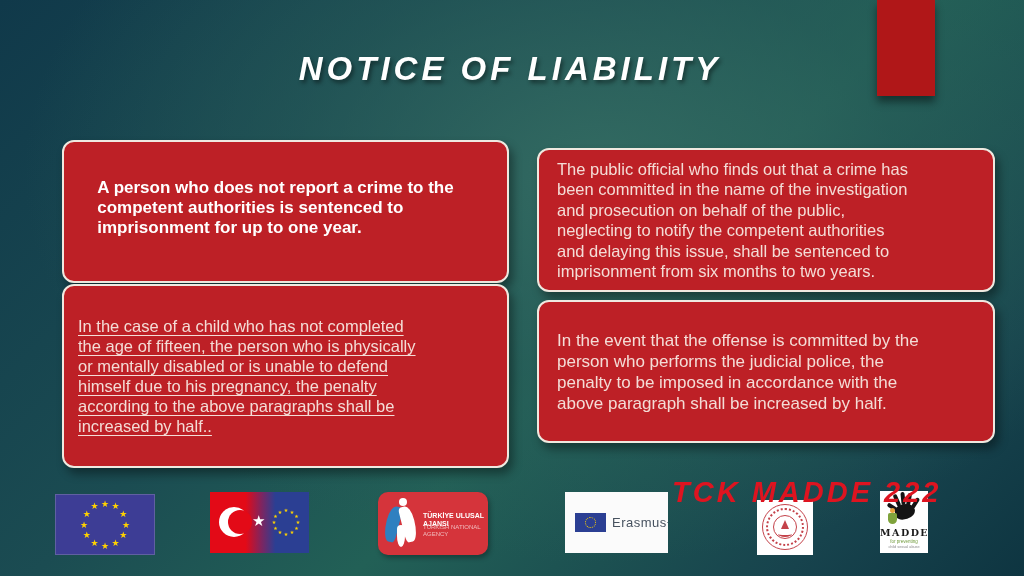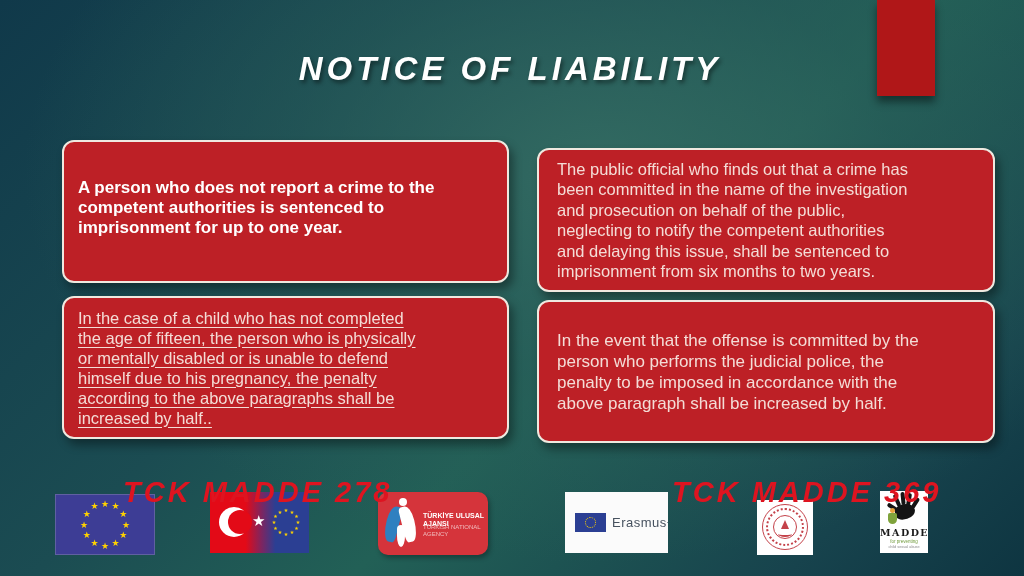--- a/index.html
+++ b/index.html
@@ -25,25 +25,25 @@
   
   .redbox{
     position:absolute;background:#bd2026;border:2px solid #efe9e0;
     border-radius:12px;box-shadow:4px 6px 10px rgba(0,0,0,0.38);
     display:flex;align-items:center;box-sizing:border-box;
   }
   .redbox p{
     margin:0;white-space:pre-line;color:#f4dcd6;
     font-size:17px;line-height:21px;
   }
-  .box-tl{left:62px;top:140px;width:447px;height:143px;padding:0 34px 8px 14px;}
+  .box-tl{left:62px;top:140px;width:447px;height:143px;padding:0 34px 8px 14px;justify-content:center;}
   .box-tl p{color:#ffffff;font-weight:bold;line-height:20px;}
   .box-tr{left:537px;top:148px;width:458px;height:144px;padding:6px 16px 6px 18px;}
   .box-tr p{font-size:16.5px;line-height:20.5px;}
-  .box-bl{left:62px;top:296px;width:447px;height:143px;padding:6px 14px 6px 14px;}
+  .box-bl{left:62px;top:284px;width:447px;height:184px;padding:6px 14px 6px 14px;}
   .box-bl p{font-size:16.5px;line-height:20px;text-decoration:underline;text-underline-offset:3px;}
   .box-br{left:537px;top:300px;width:458px;height:143px;padding:6px 16px 6px 18px;}
   .box-br p{line-height:21px;}
   
   .caption{
     position:absolute;z-index:6;color:#de1420;
     font-size:29px;font-weight:bold;font-style:italic;letter-spacing:3px;
     white-space:nowrap;
   }
   .caption-left{left:123px;top:476px;}
@@ -127,22 +127,21 @@
 increased by half..</p>
   </div>
 
   <div class="redbox box-br">
     <p>In the event that the offense is committed by the
 person who performs the judicial police, the
 penalty to be imposed in accordance with the
 above paragraph shall be increased by half.</p>
   </div>
 
-  <div class="caption caption-left">TCK MADDE 278</div>
-  <div class="caption caption-right">TCK MADDE 369</div>
+  <div class="caption caption-right">TCK MADDE 222</div>
 
   <div class="logo eu-flag">
       <span class="star" style="left: 50px; top: 9.5px; font-size: 9px;">★</span>
       <span class="star" style="left: 60.5px; top: 12.3135px; font-size: 9px;">★</span>
       <span class="star" style="left: 68.1865px; top: 20px; font-size: 9px;">★</span>
       <span class="star" style="left: 71px; top: 30.5px; font-size: 9px;">★</span>
       <span class="star" style="left: 68.1865px; top: 41px; font-size: 9px;">★</span>
       <span class="star" style="left: 60.5px; top: 48.6865px; font-size: 9px;">★</span>
       <span class="star" style="left: 50px; top: 51.5px; font-size: 9px;">★</span>
       <span class="star" style="left: 39.5px; top: 48.6865px; font-size: 9px;">★</span>

